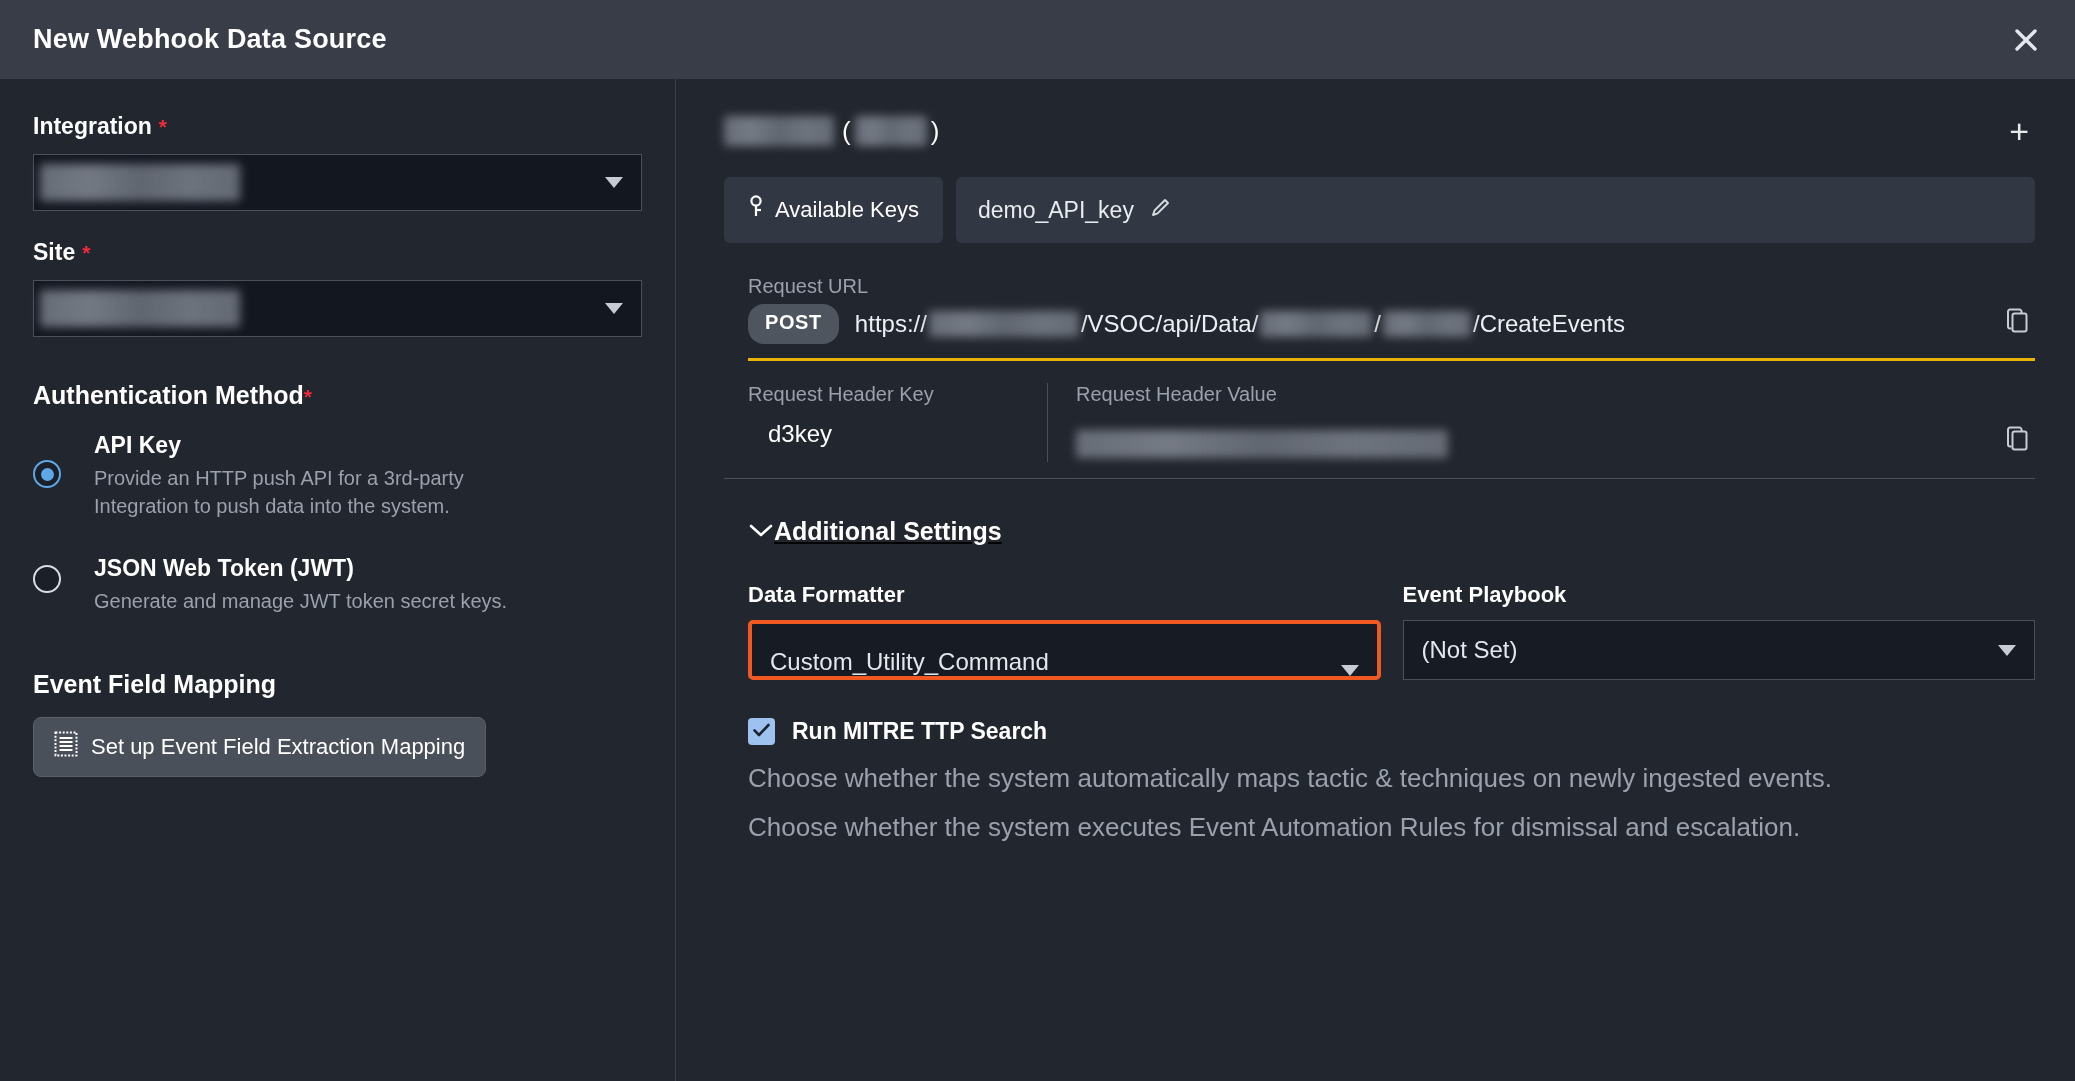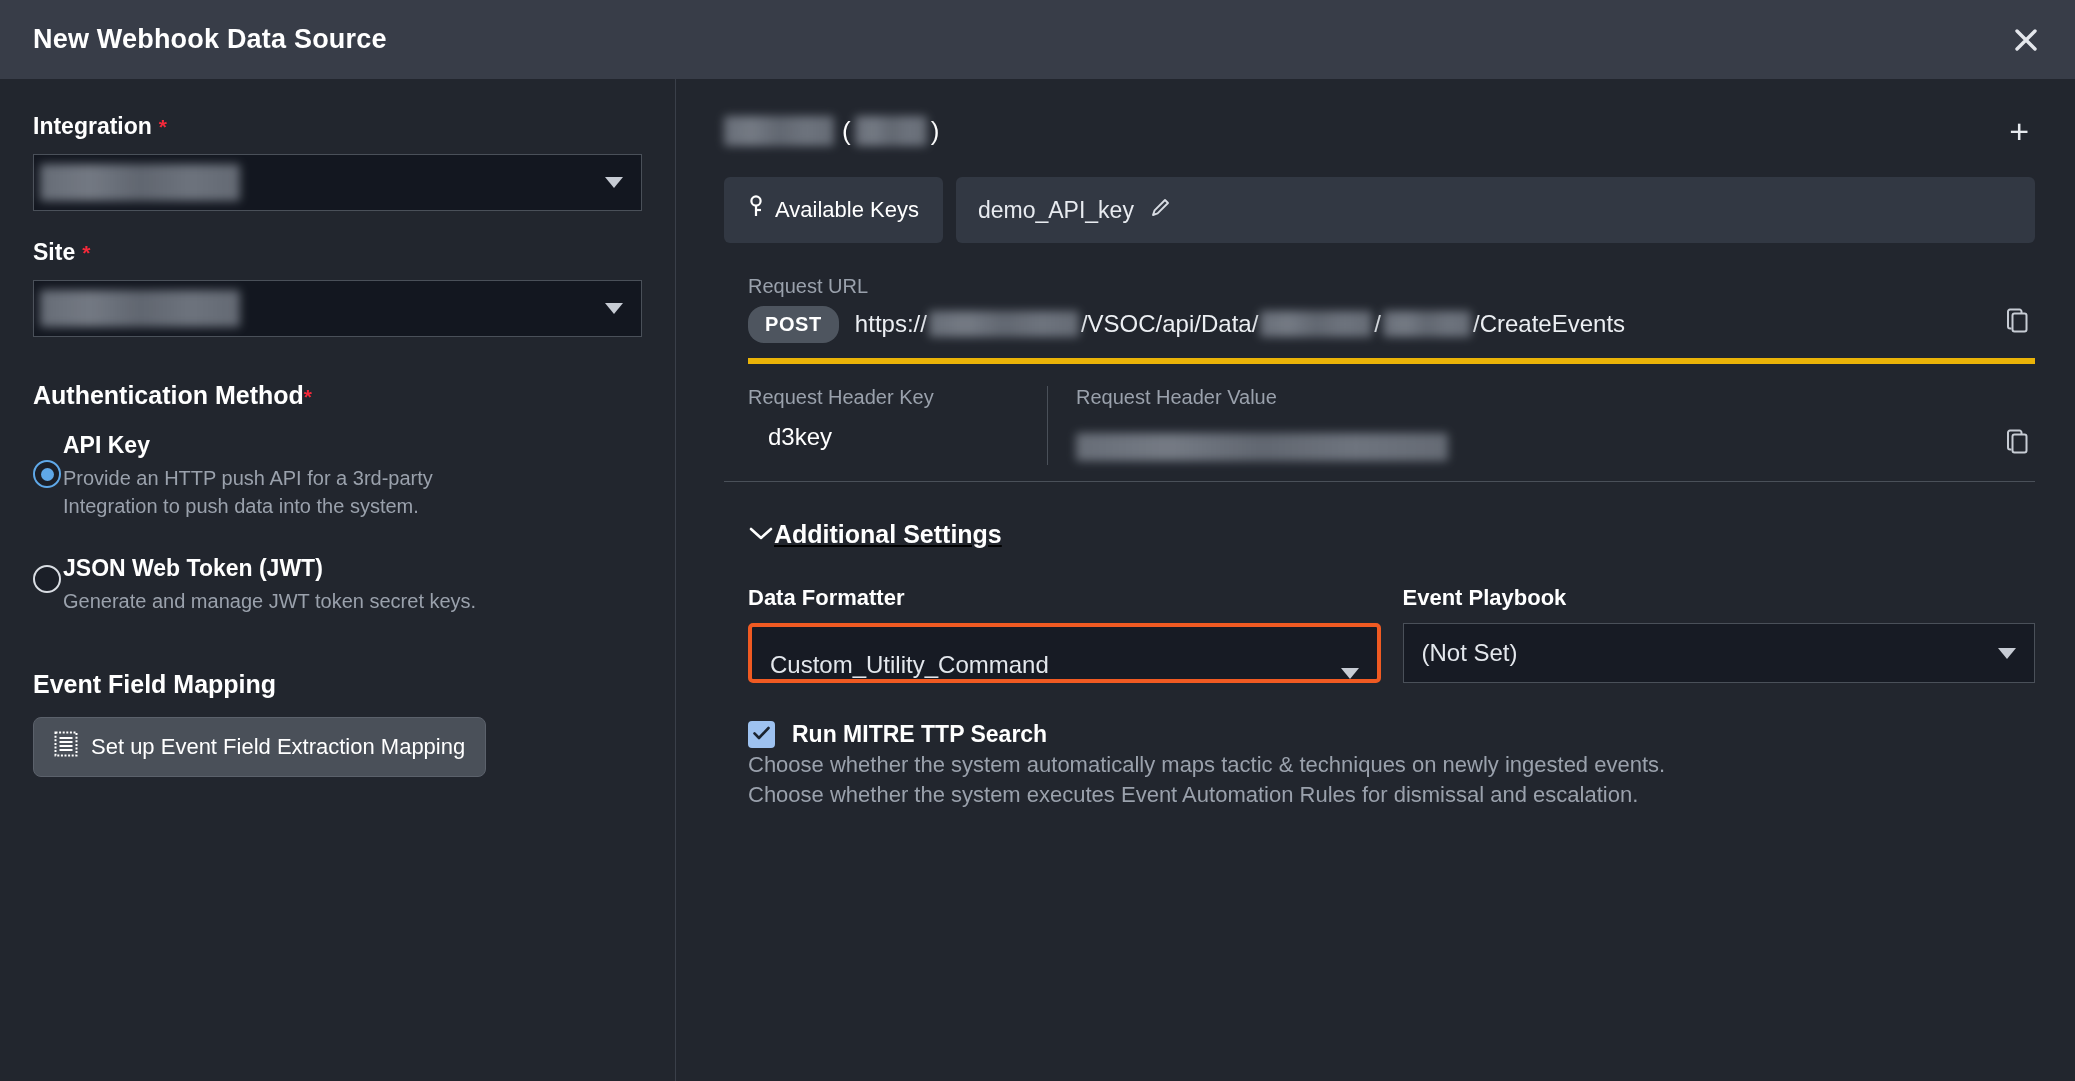--- a/index.html
+++ b/index.html
@@ -94,21 +94,21 @@
   
   .section-head {
     color: #ffffff;
     font-size: 25px;
     font-weight: bold;
     display: flex;
     align-items: baseline;
   }
   .radio-row {
     display: flex;
-    gap: 2px;
+    gap: 33px;
     margin-top: 22px;
     cursor: pointer;
   }
   .radio-outer {
     width: 28px; height: 28px;
     border-radius: 50%;
     border: 2px solid #d9dde3;
     background: #1b1f28;
     flex: 0 0 28px;
     margin-top: 28px;
@@ -205,24 +205,23 @@
   }
 
   .sub-label {
     color: #9aa1ac;
     font-size: 20px;
     margin-bottom: 6px;
   }
   .url-block { margin-top: 32px; padding-left: 24px; }
   .url-row {
     display: flex;
-    align-items: center;
     gap: 16px;
     padding-bottom: 14px;
-    border-bottom: 6px solid #eab308;
+    border-bottom: 3px solid #eab308;
   }
   .method-badge {
     background: #4e555f;
     color: #ffffff;
     font-size: 20px;
     font-weight: bold;
     border-radius: 16px;
     padding: 7px 17px;
     letter-spacing: .6px;
   }
@@ -314,22 +313,22 @@
     background: #9ec2f0;
     border-radius: 4px;
     flex: 0 0 27px;
     display: flex;
     align-items: center;
     justify-content: center;
   }
   .chk-label { color: #ffffff; font-size: 23px; font-weight: bold; }
   .chk-desc {
     color: #9aa1ac;
-    font-size: 22px;
-    margin-top: 4px;
+    font-size: 26px;
+    margin-top: 18px;
     margin-left: 24px;
   }
 </style>
 </head>
 <body>
 
 <div class="titlebar">
   <div class="titlebar-title">New Webhook Data Source</div>
   <div class="close-btn">
     <span>

